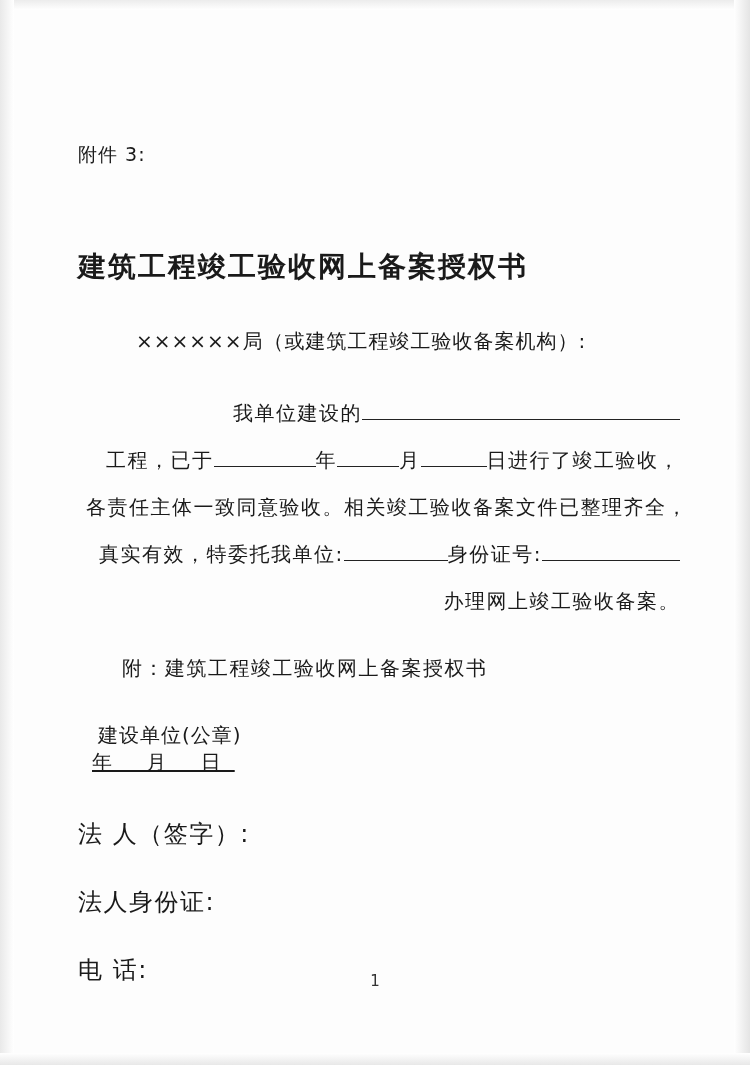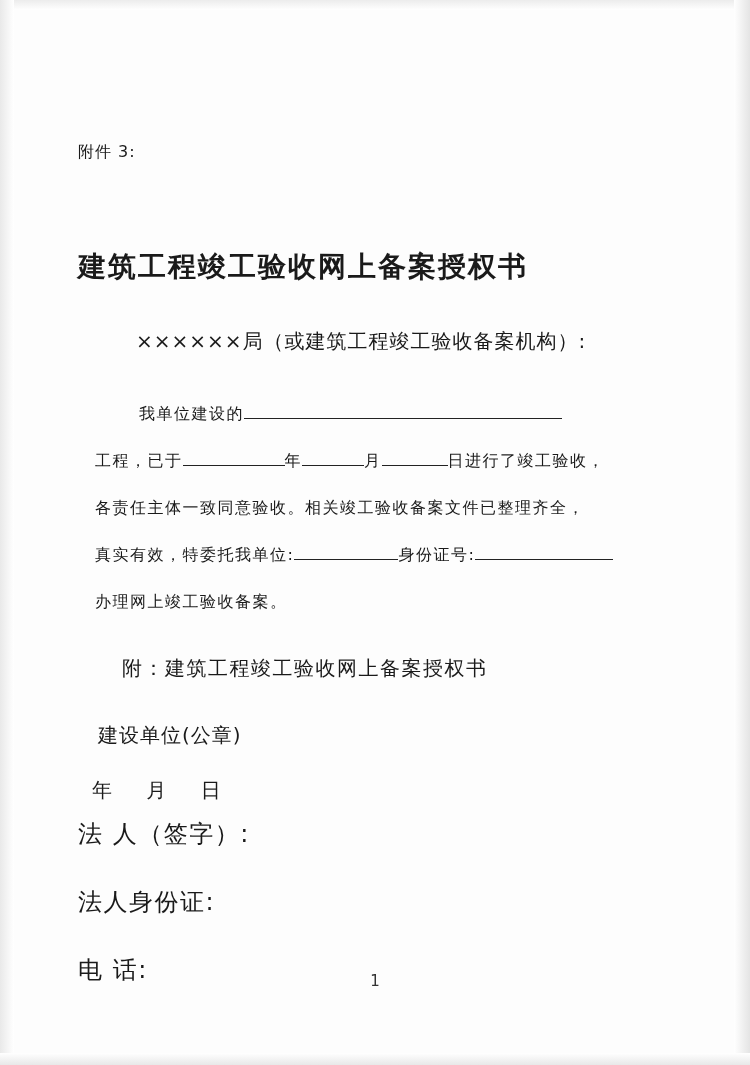--- a/index.html
+++ b/index.html
@@ -53,21 +53,21 @@
     left: 78px;
     top: 0;
     width: 594px;
     height: 1065px;
   }
 
   .attach-no {
     position: absolute;
     top: 142px;
     left: 0;
-    font-size: 16px;
+    font-size: 19px;
     letter-spacing: 1px;
     font-family: "DejaVu Sans", "Liberation Sans", sans-serif;
   }
 
   .doc-title {
     position: absolute;
     top: 248px;
     left: 0;
     width: 594px;
     text-align: left;
@@ -82,25 +82,26 @@
     top: 328px;
     left: 58px;
     font-size: 20px;
     letter-spacing: 1px;
     text-align: center;
   }
 
   .body-block {
     position: absolute;
     top: 390px;
-    left: 17px;
-    width: 594px;
-    font-size: 16px;
+    left: 8px;
+    width: 594px;
+    font-size: 20px;
     line-height: 47px;
     letter-spacing: 1.5px;
+    text-align: right;
   }
   .body-line {
     white-space: nowrap;
   }
   .indent {
     display: inline-block;
     width: 44px;
   }
   .blank {
     display: inline-block;
@@ -129,23 +130,24 @@
     left: 0;
     width: 594px;
     text-align: left;
     font-size: 20px;
     letter-spacing: 1px;
   }
   .signer-unit {
     margin-left: 20px;
   }
   .signer-date {
-    margin-top: 28px;
+    margin-top: 0;
     margin-left: 14px;
     letter-spacing: 14px;
+    text-decoration: underline;
   }
 
   .footer-fields {
     position: absolute;
     top: 818px;
     left: 0;
     width: 594px;
     font-size: 24px;
     letter-spacing: 1.5px;
   }

